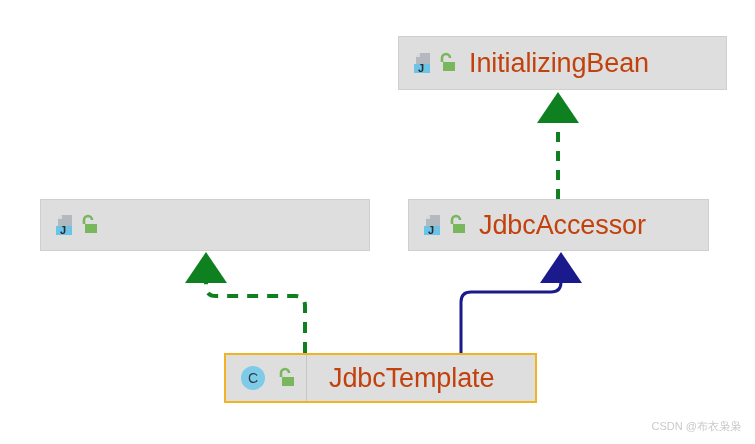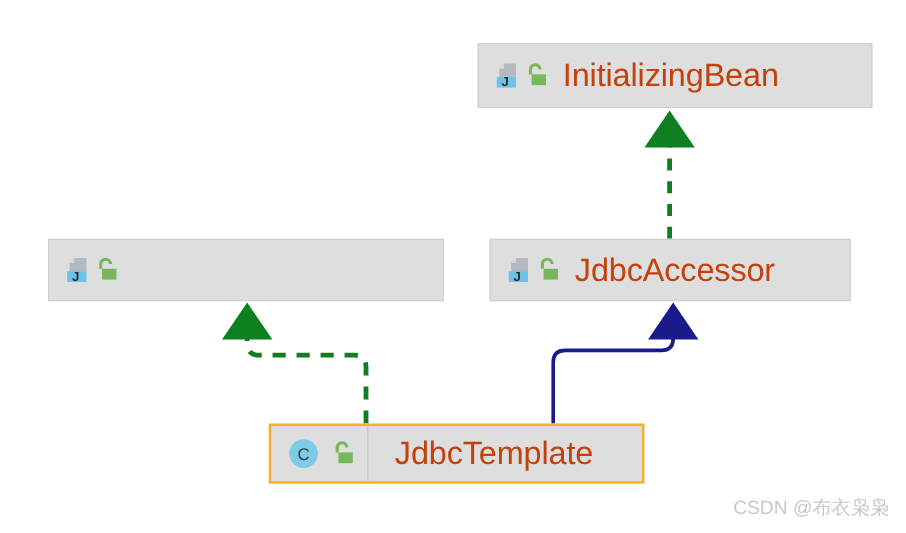--- a/index.html
+++ b/index.html
@@ -56,21 +56,21 @@
     flex: 0 0 auto;
   }
   .iface-icon { display:block; }
   .class-icon { display:block; }
   .lock-icon  { display:block; }
 
   #watermark {
     position: absolute;
     right: 14px;
     bottom: 10px;
-    font-size: 16px;
+    font-size: 11px;
     color: #c9c9c9;
     font-family: "Liberation Sans", sans-serif;
     white-space: nowrap;
   }
 </style>
 </head>
 <body>
 
 <div id="canvas">
 

